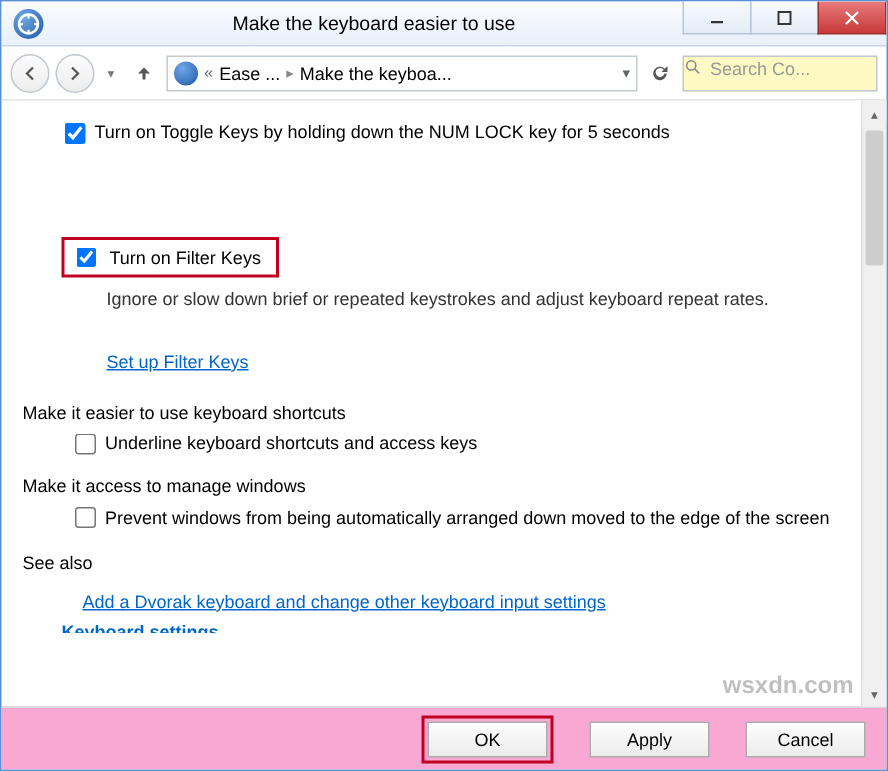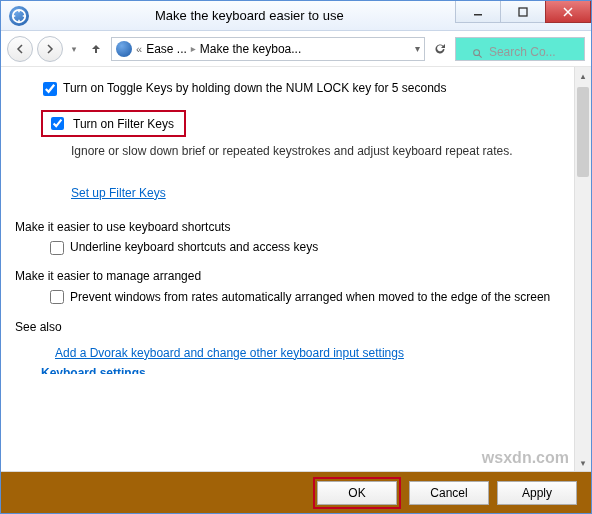--- a/index.html
+++ b/index.html
@@ -107,23 +107,23 @@
     color: #666; font-size: 10px;
   }
   .refresh {
     width: 22px; height: 22px;
     display: flex; align-items: center; justify-content: center;
     color: #555;
   }
   .searchbox {
     width: 130px; height: 24px;
     border: 1px solid #c1c9d3;
-    background: #5eead4;
-    display: flex; align-items: flex-end;
-    padding: 0 16px; gap: 4px;
+    background: #fef9c3;
+    display: flex; align-items: flex-start;
+    padding: 0 0; gap: 4px;
     color: #888;
   }
   .searchbox input {
     border: none; outline: none;
     font-size: 12px; color: #333;
     width: 100%;
     background: transparent;
   }
   .searchbox input::placeholder { color: #999; }
   
@@ -164,20 +164,21 @@
   }
   .check-row input[type=checkbox] {
     width: 14px; height: 14px; margin: 1px 0 0 0;
   }
   .highlight-box {
     border: 2px solid #c00020;
     display: inline-flex;
     align-items: center;
     padding: 2px 10px 2px 4px;
     gap: 6px;
+    margin-top: 48px;
   }
   .indent1 { margin-left: 28px; }
   .indent2 { margin-left: 35px; }
   .desc {
     color: #333;
     margin: 6px 0 20px 56px;
     line-height: 1.4;
   }
   .link {
     color: #0066cc;
@@ -195,24 +196,24 @@
     position: relative;
     height: 8px;
     overflow: hidden;
     display: block;
     width: 200px;
     font-weight: bold;
   }
   
   .buttonbar {
     height: 42px;
-    background: #a16207;
+    background: #f9a8d4;
     border-top: 1px solid #d9d9d9;
     display: flex; align-items: center; justify-content: flex-end;
-    padding: 0 14px; gap: 8px;
+    padding: 0 14px; gap: 24px;
   }
   .btn {
     min-width: 80px; height: 24px;
     border: 1px solid #adadad;
     background: linear-gradient(#fdfdfd,#ececec);
     font-size: 12px;
     display: flex; align-items: center; justify-content: center;
     padding: 0 12px;
   }
   .btn-highlight {
@@ -321,24 +322,24 @@
     <div class="desc">Ignore or slow down brief or repeated keystrokes and adjust keyboard repeat rates.</div>
 
     <a class="link" href="#">Set up Filter Keys</a>
 
     <div class="section-header">Make it easier to use keyboard shortcuts</div>
     <div class="check-row indent2">
       <input type="checkbox" style="">
       <span>Underline keyboard shortcuts and access keys</span>
     </div>
 
-    <div class="section-header">Make it easier to manage arranged</div>
+    <div class="section-header">Make it access to manage windows</div>
     <div class="check-row indent2">
       <input type="checkbox" style="">
-      <span style="line-height:1.4;">Prevent windows from rates automatically arranged when moved to the edge of the screen</span>
+      <span style="line-height:1.4;">Prevent windows from being automatically arranged down moved to the edge of the screen</span>
     </div>
 
     <div class="section-header">See also</div>
     <div class="see-also-links">
       <a class="link" href="#">Add a Dvorak keyboard and change other keyboard input settings</a>
     </div>
     <span class="cut-link">Keyboard settings</span>
 
   </div>
 
@@ -346,17 +347,17 @@
     <div class="arrow up">▴</div>
     <div class="thumb"></div>
     <div class="arrow down">▾</div>
   </div>
 </div>
 
 <div class="buttonbar">
   <span class="btn-highlight">
     <button class="btn">OK</button>
   </span>
+  <button class="btn">Apply</button>
   <button class="btn">Cancel</button>
-  <button class="btn">Apply</button>
 </div>
 
 <div class="watermark">wsxdn.com</div>
 
 </body></html>

